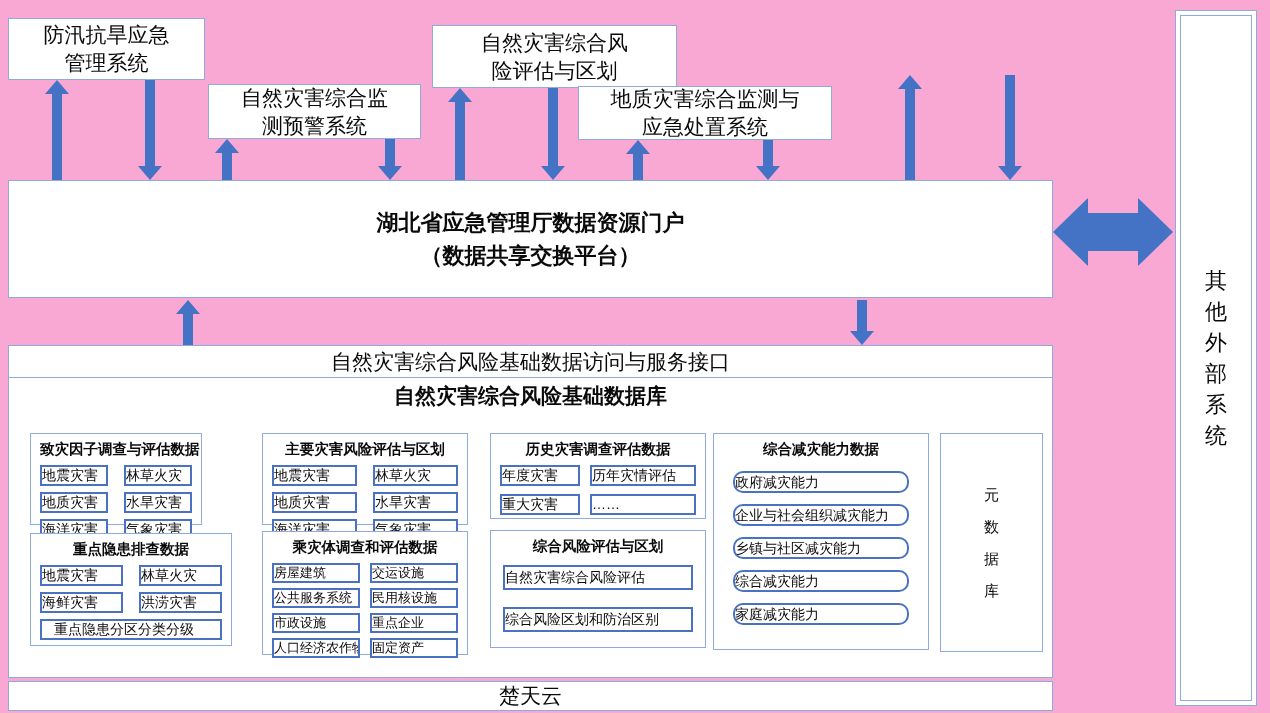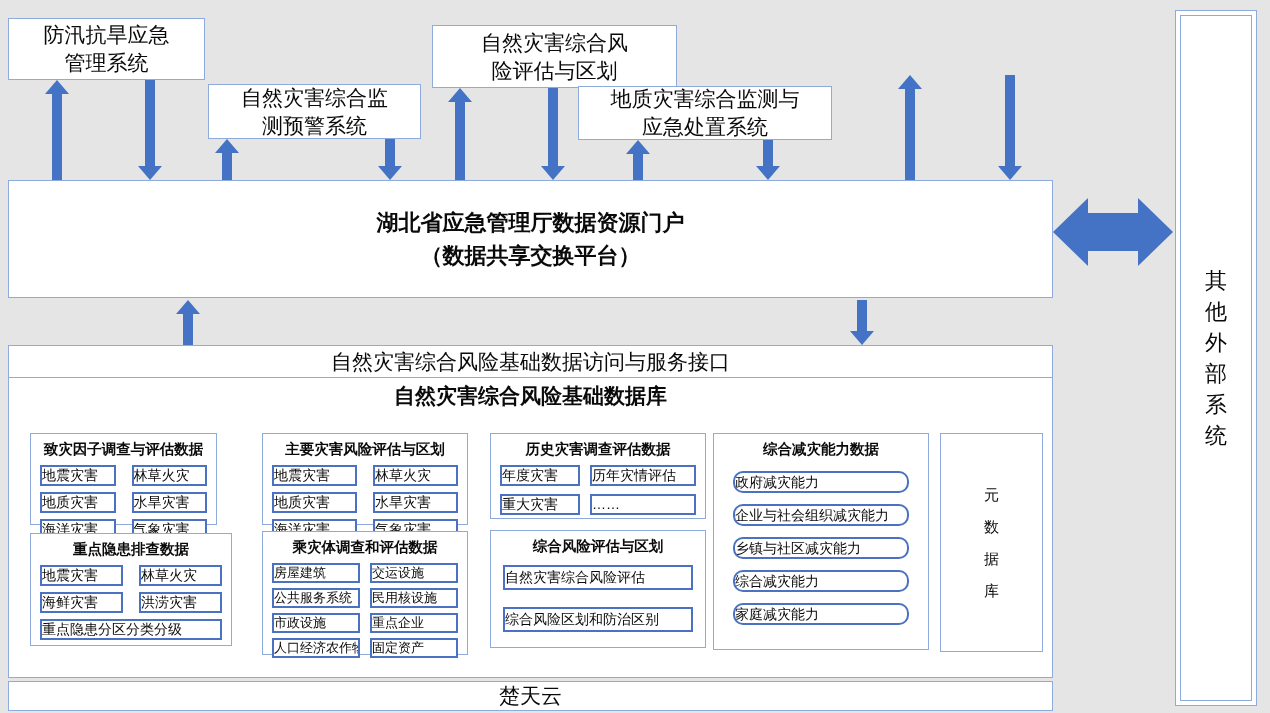--- a/index.html
+++ b/index.html
@@ -5,21 +5,21 @@
   :root{
     --arrow:#4472C4;
     --blight:#8FAADC;
     --bitem:#4a72c0;
     --ink:#0a0a0a;
   }
   html,body{margin:0;padding:0;background:#fff;}
   .stage{
     position:relative;width:1270px;height:713px;overflow:hidden;
     font-family:"Liberation Sans", sans-serif;color:var(--ink);
-    background:#e5e5e5;
+    background:#f9a8d4;
   }
   .stage *{box-sizing:border-box;}
   
   .box{
     position:absolute;background:#fff;border:1.5px solid var(--blight);
   }
   .sysbox{
     display:flex;align-items:center;justify-content:center;text-align:center;
     font-size:21px;line-height:28px;white-space:pre-line;
   }
@@ -72,21 +72,21 @@
   .gtitle{text-align:center;font-weight:bold;font-size:14.5px;
     margin:1px 0 6px 0;white-space:nowrap;}
   .grid2{display:grid;grid-template-columns:1fr 1fr;gap:6px 16px;}
   .grid2.tight{gap:5px 10px;}
   .grid5{display:grid;grid-template-columns:80px 1fr;gap:8px 10px;}
   .item{
     border:2px solid var(--bitem);background:#fff;text-align:left;
     font-size:14px;height:21px;line-height:17px;overflow:hidden;white-space:nowrap;
   }
   .tight .item{font-size:13px;height:20px;line-height:16px;}
-  .wide{grid-column:1 / 3;}
+  .wide{grid-column:1 / 3;padding-left:12px;}
   .stack{display:flex;flex-direction:column;gap:11px;margin:12px 10px 0 10px;}
   .stack .item{height:22px;line-height:18px;border-radius:10px;}
   .g6stack{display:flex;flex-direction:column;gap:17px;margin:9px 3px 0 3px;}
   .g6stack .item{height:25px;line-height:21px;}
   .meta{
     position:absolute;left:940px;top:433px;width:103px;height:219px;
     border:1.5px solid var(--blight);background:#fff;
     display:flex;align-items:center;justify-content:center;
   }
   .meta .vtext{font-size:15px;line-height:32px;}
@@ -169,21 +169,21 @@
   <div class="varrow down" style="left:850px;top:300px;height:45px">
       <div class="head"></div>
       <div class="shaft"></div>
     </div>
 
   <div class="box bar" style="left:8px;top:345px;width:1045px;height:33px">自然灾害综合风险基础数据访问与服务接口</div>
 
   <div class="box" style="left:8px;top:377px;width:1045px;height:301px"></div>
   <div class="dbtitle">自然灾害综合风险基础数据库</div>
 
-  <div class="grp" style="left:30px;top:433px;width:187px;height:92px">
+  <div class="grp" style="left:30px;top:433px;width:172px;height:92px">
     <div class="gtitle">致灾因子调查与评估数据</div>
     <div class="grid2">
       <div class="item">地震灾害</div>
       <div class="item">林草火灾</div>
       <div class="item">地质灾害</div>
       <div class="item">水旱灾害</div>
       <div class="item">海洋灾害</div>
       <div class="item">气象灾害</div>
     </div>
   </div>

